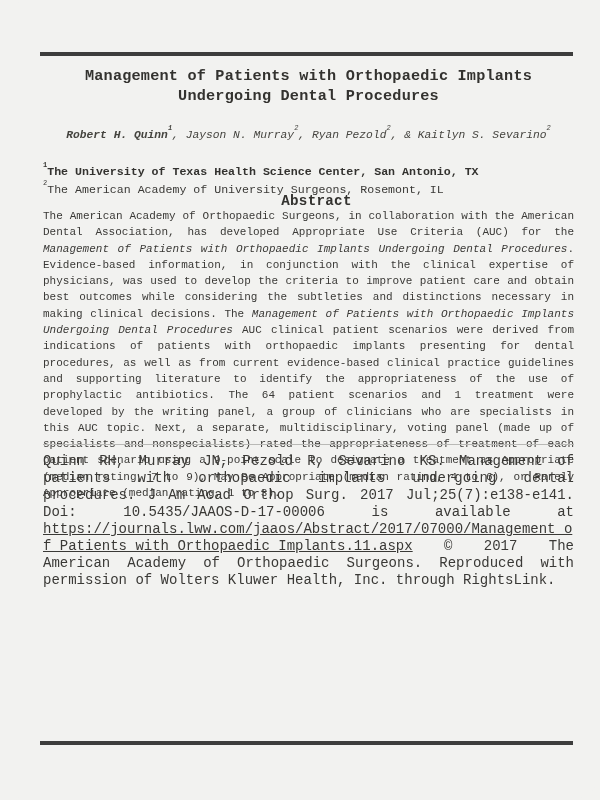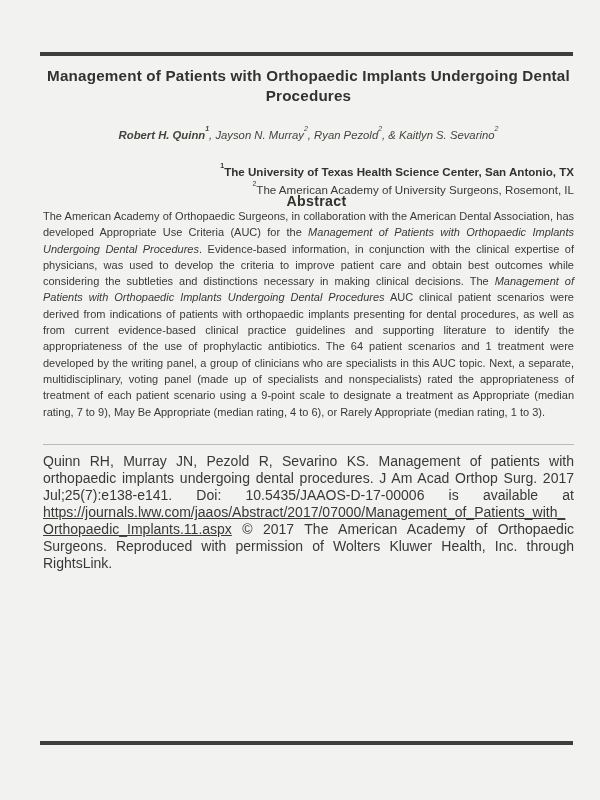--- a/index.html
+++ b/index.html
@@ -8,21 +8,21 @@
     width: 600px;
     height: 800px;
     background: #f2f2f0;
   }
   .page {
     position: relative;
     width: 600px;
     height: 800px;
     background: #f2f2f0;
     overflow: hidden;
-    font-family: Liberation Sans, sans-serif;
+    font-family: Liberation Mono, monospace;
     color: #3a3936;
     border-radius: 29px;
   }
   .rule-thick {
     position: absolute;
     left: 40px;
     width: 533px;
     height: 4px;
     background: #3d3d3d;
   }
@@ -104,21 +104,21 @@
 <div class="page">
 
   <div class="rule-thick rule-top"></div>
 
   <h1 class="content article-title" style="margin:0; position:absolute;">Management of Patients with Orthopaedic Implants Undergoing Dental Procedures</h1>
 
   <div class="content authors" style="position:absolute;">
     <span class="lead-author">Robert H. Quinn</span><sup class="auth-sup lead-author">1</sup><span>, </span><span>Jayson N. Murray</span><sup class="auth-sup">2</sup><span>, </span><span>Ryan Pezold</span><sup class="auth-sup">2</sup><span>, &amp; </span><span>Kaitlyn S. Sevarino</span><sup class="auth-sup">2</sup>
   </div>
 
-  <div class="content affiliations" style="position:absolute;text-align:right;">
+  <div class="content affiliations" style="position:absolute;">
     <div class="aff-line-1"><sup class="aff-sup">1</sup><span>The University of Texas Health Science Center, San Antonio, TX</span></div>
     <div class="aff-line-2"><sup class="aff-sup">2</sup><span>The American Academy of University Surgeons, Rosemont, IL</span></div>
   </div>
 
   <h2 class="content abstract-heading" style="margin:8px; position:absolute;">Abstract</h2>
 
   <p class="content abstract-body" style="margin:0; position:absolute;"><span>The American Academy of Orthopaedic Surgeons, in collaboration with the American Dental Association, has developed Appropriate Use Criteria (AUC) for the </span><em>Management of Patients with Orthopaedic Implants Undergoing Dental Procedures</em><span>. Evidence-based information, in conjunction with the clinical expertise of physicians, was used to develop the criteria to improve patient care and obtain best outcomes while considering the subtleties and distinctions necessary in making clinical decisions. The </span><em>Management of Patients with Orthopaedic Implants Undergoing Dental Procedures</em><span> AUC clinical patient scenarios were derived from indications of patients with orthopaedic implants presenting for dental procedures, as well as from current evidence-based clinical practice guidelines and supporting literature to identify the appropriateness of the use of prophylactic antibiotics. The 64 patient scenarios and 1 treatment were developed by the writing panel, a group of clinicians who are specialists in this AUC topic. Next, a separate, multidisciplinary, voting panel (made up of specialists and nonspecialists) rated the appropriateness of treatment of each patient scenario using a 9-point scale to designate a treatment as Appropriate (median rating, 7 to 9), May Be Appropriate (median rating, 4 to 6), or Rarely Appropriate (median rating, 1 to 3).</span></p>
 
   <div class="rule-thin"></div>
 

